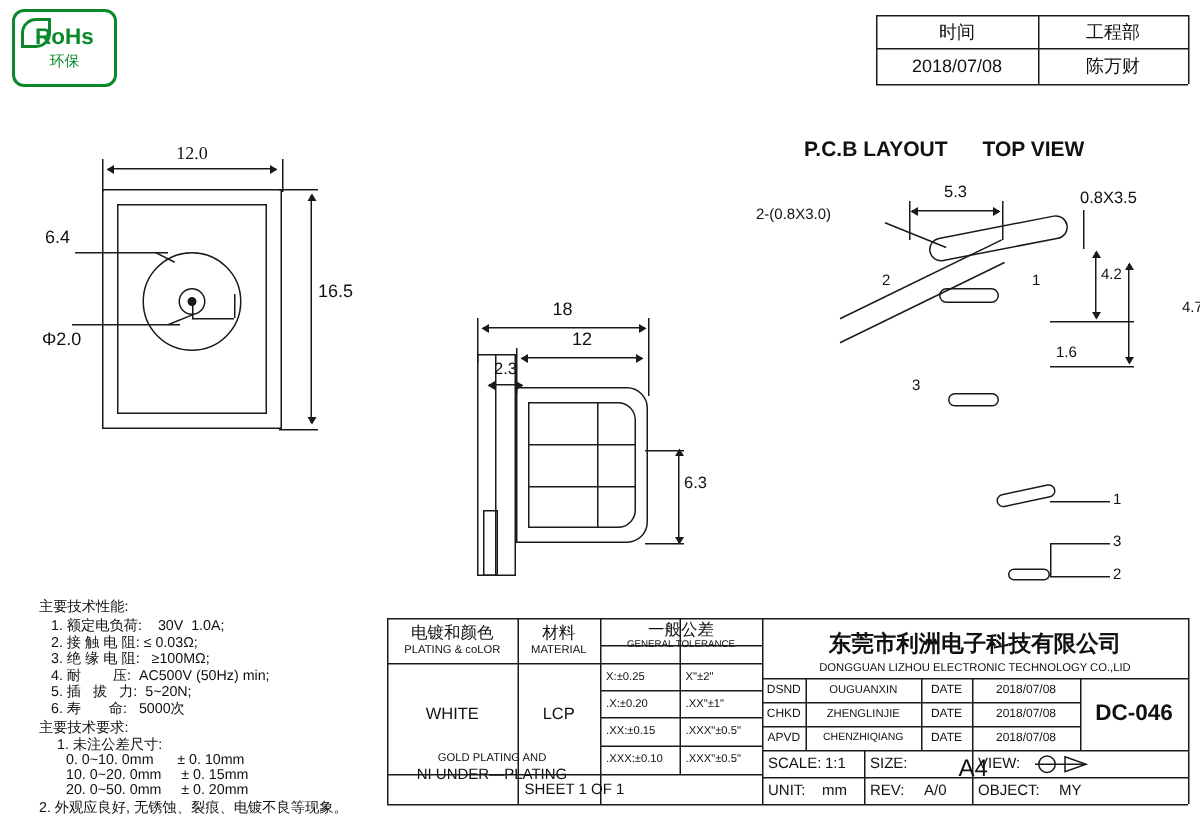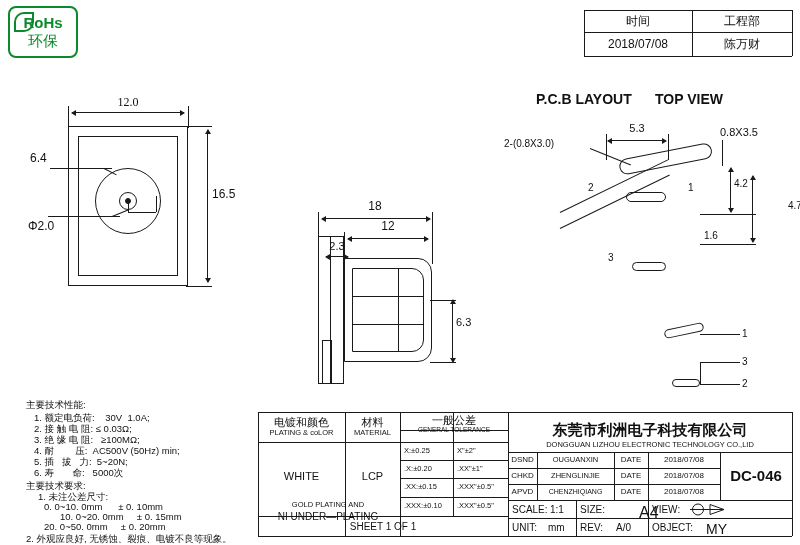--- a/index.html
+++ b/index.html
@@ -16,21 +16,21 @@
   .c{ text-align:center; }
 
   
   .rohs{
     position:absolute;left:8px;top:6px;width:66px;height:48px;
     border:2px solid #0a8a2a;border-radius:8px;
     display:flex;flex-direction:column;align-items:center;justify-content:center;
     color:#0a8a2a;
   }
   .rohs .t1{font-size:15px;font-weight:bold;letter-spacing:0px;}
-  .rohs .t2{font-size:15px;margin-top:1px;}
+  .rohs .t2{font-size:10px;margin-top:1px;}
   .rohs .leaf{
     position:absolute;left:4px;top:4px;width:16px;height:16px;
     border:2px solid #0a8a2a;border-radius:50% 0 50% 0;
   }
 
   
   .dimline{position:absolute;background:#1a1a1a;height:1px;}
   .arrowL:before,.arrowR:after{content:"";position:absolute;top:-2.5px;border-style:solid;}
   .arrowL:before{left:-1px;border-width:3px 5px 3px 0;border-color:transparent #1a1a1a transparent transparent;}
   .arrowR:after{right:-1px;border-width:3px 0 3px 5px;border-color:transparent transparent transparent #1a1a1a;}
@@ -212,21 +212,21 @@
   <div data-name="untoleranced-block">
     <div class="txt" style="left:38px;top:461px;font-size:9.5px;opacity:0;"></div>
     <div class="txt" style="left:38px;top:461px;font-size:9.5px;opacity:0;"></div>
   </div>
 
   <div class="txt" style="left:38px;top:461px;font-size:9.5px;opacity:0;"></div>
 
   <div data-name="spec-tolerance-lines">
     <div class="txt" style="left:38px;top:460px;font-size:9.5px;" data-name="tol-title">1. 未注公差尺寸:</div>
     <div class="txt" style="left:44px;top:473px;font-size:9.5px;" data-name="tol-line-0">0. 0~10. 0mm      ± 0. 10mm</div>
-    <div class="txt" style="left:44px;top:486px;font-size:9.5px;margin-left:16px;" data-name="tol-line-1">10. 0~20. 0mm     ± 0. 15mm</div>
+    <div class="txt" style="left:44px;top:486px;font-size:9.5px;" data-name="tol-line-1">10. 0~20. 0mm     ± 0. 15mm</div>
     <div class="txt" style="left:44px;top:499px;font-size:9.5px;" data-name="tol-line-2">20. 0~50. 0mm     ± 0. 20mm</div>
     <div class="txt" style="left:26px;top:517px;font-size:9.5px;" data-name="spec-note-2">2. 外观应良好, 无锈蚀、裂痕、电镀不良等现象。</div>
   </div>
 
   <style>
     [data-name="spec-heading2"]{top:447px !important;}
     [data-name="spec-line-0"]{top:413px !important;}
     [data-name="spec-line-1"]{top:424px !important;}
     [data-name="spec-line-2"]{top:435px !important;}
     [data-name="spec-line-3"]{top:446px !important;}
@@ -322,16 +322,16 @@
       <circle cx="8" cy="6.5" r="5.5" fill="none" stroke="#1a1a1a" stroke-width="1"></circle>
       <line x1="0" y1="6.5" x2="34" y2="6.5" stroke="#1a1a1a" stroke-width="1"></line>
       <polygon points="20,1.5 34,6.5 20,11.5" fill="none" stroke="#1a1a1a" stroke-width="1"></polygon>
     </svg>
 
     <div class="txt" style="left:512px;top:522px;font-size:10px;" data-name="unit-label">UNIT:</div>
     <div class="txt" style="left:548px;top:522px;font-size:10px;" data-name="unit-value">mm</div>
     <div class="txt" style="left:580px;top:522px;font-size:10px;" data-name="rev-label">REV:</div>
     <div class="txt" style="left:616px;top:522px;font-size:10px;" data-name="rev-value">A/0</div>
     <div class="txt" style="left:652px;top:522px;font-size:10px;" data-name="object-label">OBJECT:</div>
-    <div class="txt" style="left:706px;top:522px;font-size:14px;" data-name="object-value">MY</div>
+    <div class="txt" style="left:706px;top:522px;font-size:10px;" data-name="object-value">MY</div>
   </div>
 
 </div>
 
 </body></html>

